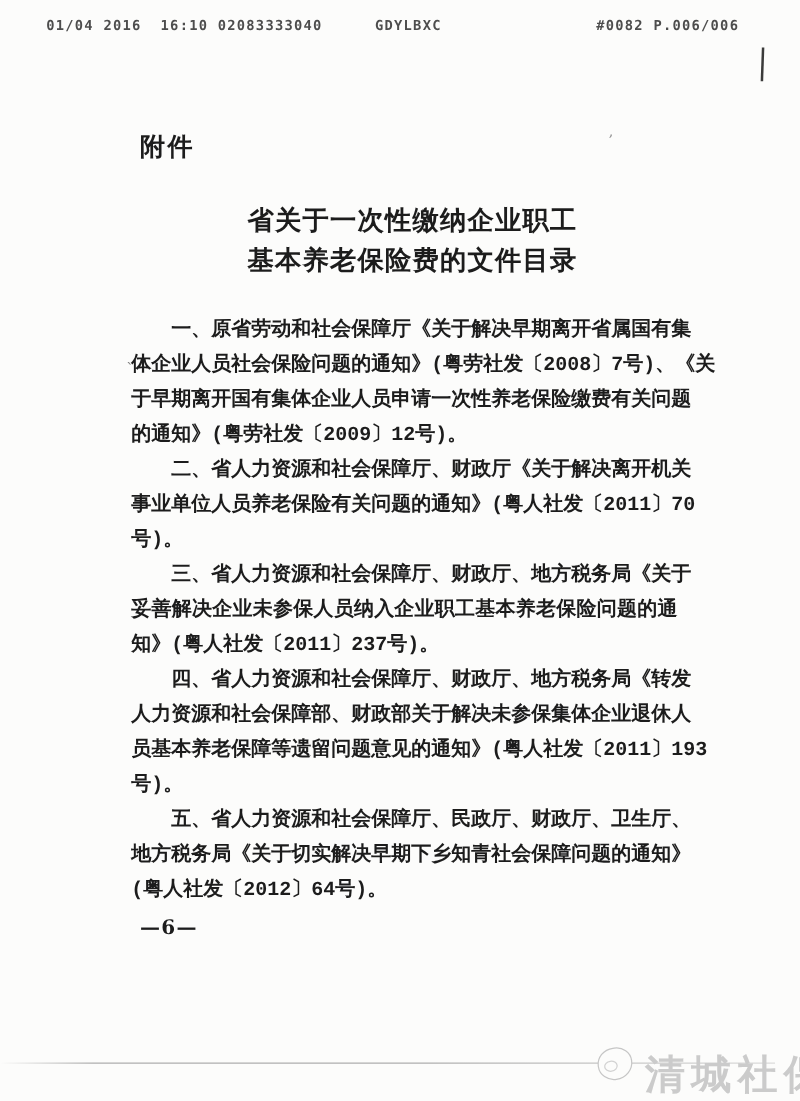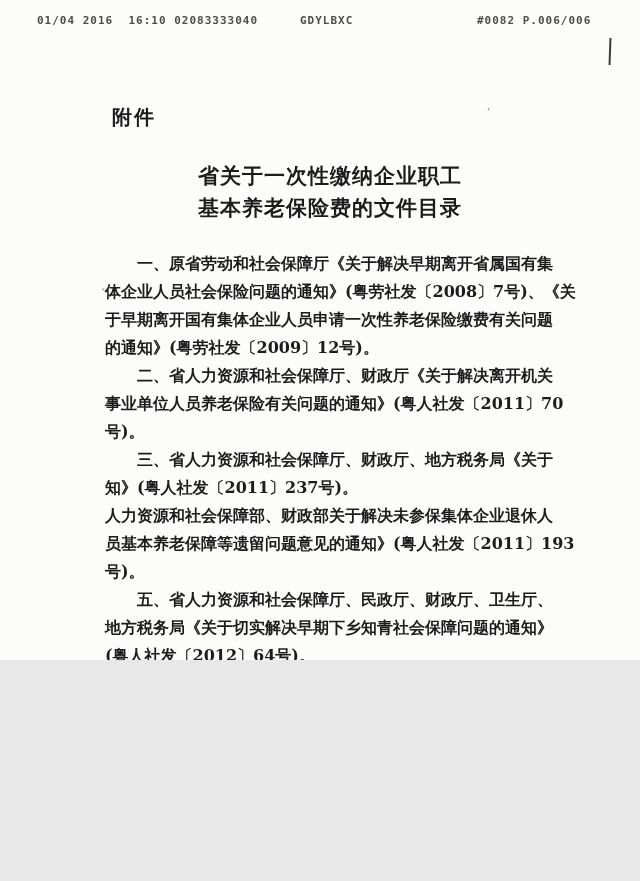--- a/index.html
+++ b/index.html
@@ -1,20 +1,20 @@
 <!DOCTYPE html>
 <html><head>
 <meta charset="utf-8">
 <style>
   * { margin: 0; padding: 0; box-sizing: border-box; }
   html, body { background: #e8e8e8; }
   .page {
     position: relative;
     width: 640px;
-    height: 660px;
+    height: 881px;
     background: #fcfcfb;
     overflow: hidden;
     font-family: "DejaVu Serif", "Liberation Serif", serif;
     color: #1c1c1c;
     margin: 0 auto;
     padding-left: 36px;
   }
   
   .fax-header {
     position: absolute;
@@ -64,21 +64,21 @@
     letter-spacing: 1px;
   }
   .doc-body {
     position: absolute;
     left: 105px; top: 250px;
     width: 437px;
     font-size: 16px;
     font-weight: 700;
     line-height: 28px;
   }
-  .para { margin: 0; }
+  .para { margin: 0; font-family: Liberation Mono, monospace; }
   .ln {
     text-align: justify;
     text-align-last: justify;
     white-space: nowrap;
   }
   .ln-first { text-indent: 2em; }
   .ln-end { text-align-last: left; }
   .page-number {
     position: absolute;
     left: 112px; top: 732px;
@@ -154,23 +154,25 @@
       <div class="ln">于早期离开国有集体企业人员申请一次性养老保险缴费有关问题</div>
       <div class="ln ln-end">的通知》(粤劳社发〔2009〕12号)。</div>
     </div>
     <div class="para">
       <div class="ln ln-first">二、省人力资源和社会保障厅、财政厅《关于解决离开机关</div>
       <div class="ln">事业单位人员养老保险有关问题的通知》(粤人社发〔2011〕70</div>
       <div class="ln ln-end">号)。</div>
     </div>
     <div class="para">
       <div class="ln ln-first">三、省人力资源和社会保障厅、财政厅、地方税务局《关于</div>
+      <div class="ln">妥善解决企业未参保人员纳入企业职工基本养老保险问题的通</div>
       <div class="ln ln-end">知》(粤人社发〔2011〕237号)。</div>
     </div>
     <div class="para">
+      <div class="ln ln-first">四、省人力资源和社会保障厅、财政厅、地方税务局《转发</div>
       <div class="ln">人力资源和社会保障部、财政部关于解决未参保集体企业退休人</div>
       <div class="ln">员基本养老保障等遗留问题意见的通知》(粤人社发〔2011〕193</div>
       <div class="ln ln-end">号)。</div>
     </div>
     <div class="para">
       <div class="ln ln-first">五、省人力资源和社会保障厅、民政厅、财政厅、卫生厅、</div>
       <div class="ln">地方税务局《关于切实解决早期下乡知青社会保障问题的通知》</div>
       <div class="ln ln-end">(粤人社发〔2012〕64号)。</div>
     </div>
   </div>

